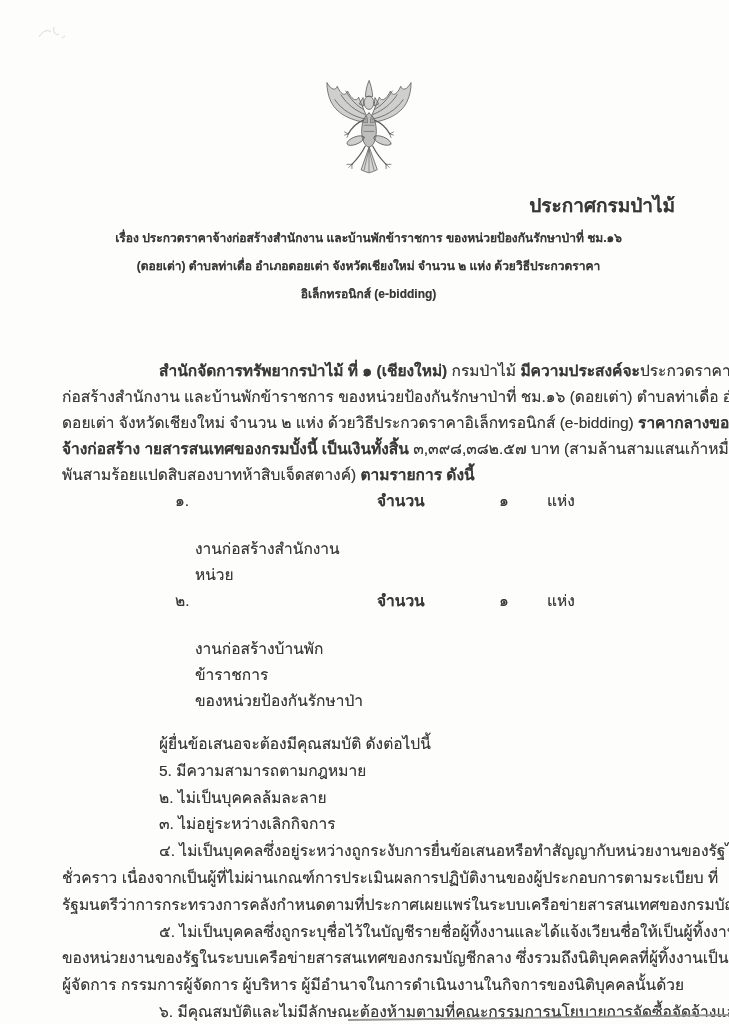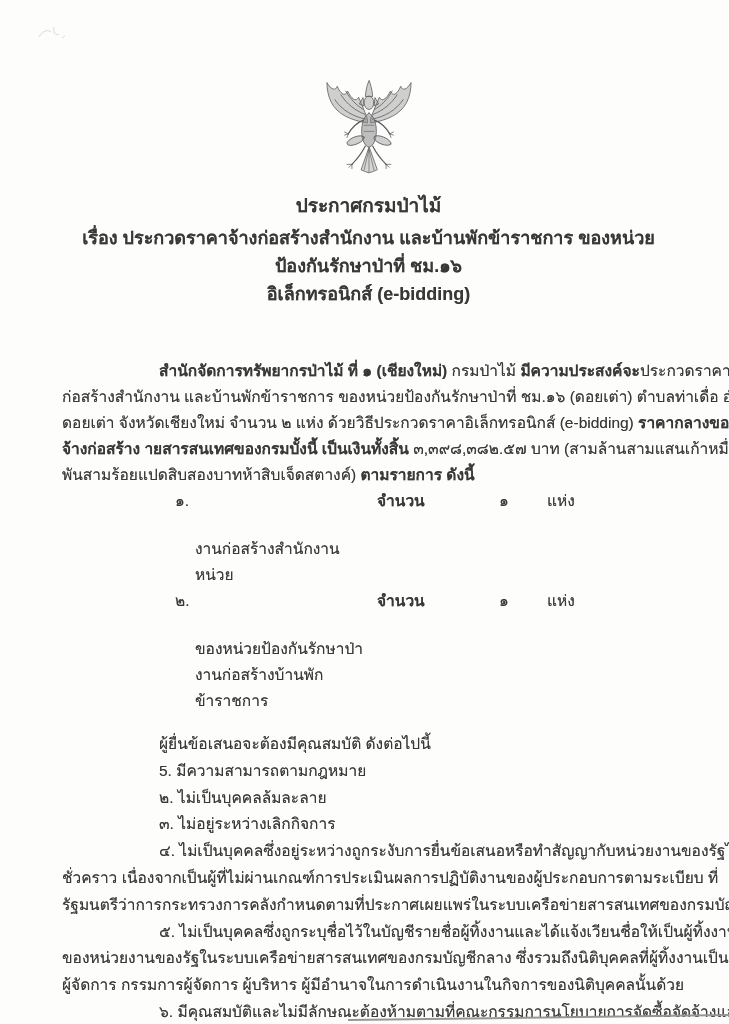--- a/index.html
+++ b/index.html
@@ -20,27 +20,27 @@
   }
   .pencil-mark{
     position:absolute;top:22px;left:36px;opacity:.28;
   }
   .doc{
     position:absolute;
     top:194px;left:62px;width:613px;
   }
   .title{
     margin:0 0 6px 0;
-    text-align:center;
+    text-align:right;
     font-size:19px;font-weight:bold;
     line-height:24px;
   }
   .subject p{
     margin:0;text-align:center;
-    font-size:18px;font-weight:bold;
+    font-size:12px;font-weight:bold;
     line-height:28px;
   }
   .bodytext{font-size:15.5px;line-height:26px;}
   .line{white-space:nowrap;margin:0;}
   .indent{padding-left:97px;}
   .b{font-weight:bold;}
   .intro{margin-top:50px;}
   .work-list{margin-top:0;padding-left:113px;}
   .work-row{display:flex;align-items:flex-start;}
   .work-no{width:20px;flex:0 0 auto;}
@@ -107,20 +107,21 @@
       <path d="M100,113 L92,147 M100,113 L100,150 M100,113 L108,147" fill="none" stroke-width="1"></path>
     </g>
   </svg>
 
   <div class="doc">
 
     <h1 class="title">ประกาศกรมป่าไม้</h1>
 
     <div class="subject">
       <p>เรื่อง ประกวดราคาจ้างก่อสร้างสำนักงาน และบ้านพักข้าราชการ ของหน่วยป้องกันรักษาป่าที่ ชม.๑๖</p>
+      <p>(ดอยเต่า) ตำบลท่าเดื่อ อำเภอดอยเต่า จังหวัดเชียงใหม่ จำนวน ๒ แห่ง ด้วยวิธีประกวดราคา</p>
       <p>อิเล็กทรอนิกส์ (e-bidding)</p>
     </div>
 
     <div class="intro bodytext">
       <p class="line indent"><span class="b">สำนักจัดการทรัพยากรป่าไม้ ที่ ๑ (เชียงใหม่) </span><span>กรมป่าไม้ </span><span class="b">มีความประสงค์จะ</span><span>ประกวดราคาจ้าง</span></p>
       <p class="line"><span>ก่อสร้างสำนักงาน และบ้านพักข้าราชการ ของหน่วยป้องกันรักษาป่าที่ ชม.๑๖ (ดอยเต่า) ตำบลท่าเดื่อ อำเภอ</span></p>
       <p class="line"><span>ดอยเต่า จังหวัดเชียงใหม่ จำนวน ๒ แห่ง ด้วยวิธีประกวดราคาอิเล็กทรอนิกส์ (e-bidding) </span><span class="b">ราคากลางของงาน</span></p>
       <p class="line"><span class="b">จ้างก่อสร้าง ายสารสนเทศของกรมบั้งนี้ เป็นเงินทั้งสิ้น</span><span> ๓,๓๙๘,๓๘๒.๕๗  บาท (สามล้านสามแสนเก้าหมื่นแปด</span></p>
       <p class="line"><span>พันสามร้อยแปดสิบสองบาทห้าสิบเจ็ดสตางค์) </span><span class="b">ตามรายการ ดังนี้</span></p>
     </div>
@@ -131,22 +132,22 @@
         <div class="work-desc">
           <div>งานก่อสร้างสำนักงานหน่วย</div>
         </div>
         <div class="work-qty-label">จำนวน</div>
         <div class="work-qty">๑</div>
         <div class="work-unit">แห่ง</div>
       </div>
       <div class="work-row">
         <div class="work-no">๒.</div>
         <div class="work-desc">
+          <div>งานก่อสร้างบ้านพักข้าราชการ</div>
           <div>ของหน่วยป้องกันรักษาป่า</div>
-          <div>งานก่อสร้างบ้านพักข้าราชการ</div>
         </div>
         <div class="work-qty-label">จำนวน</div>
         <div class="work-qty">๑</div>
         <div class="work-unit">แห่ง</div>
       </div>
     </div>
 
     <div class="qual bodytext">
       <p class="line indent">ผู้ยื่นข้อเสนอจะต้องมีคุณสมบัติ ดังต่อไปนี้</p>
       <p class="line indent">5. มีความสามารถตามกฎหมาย</p>

